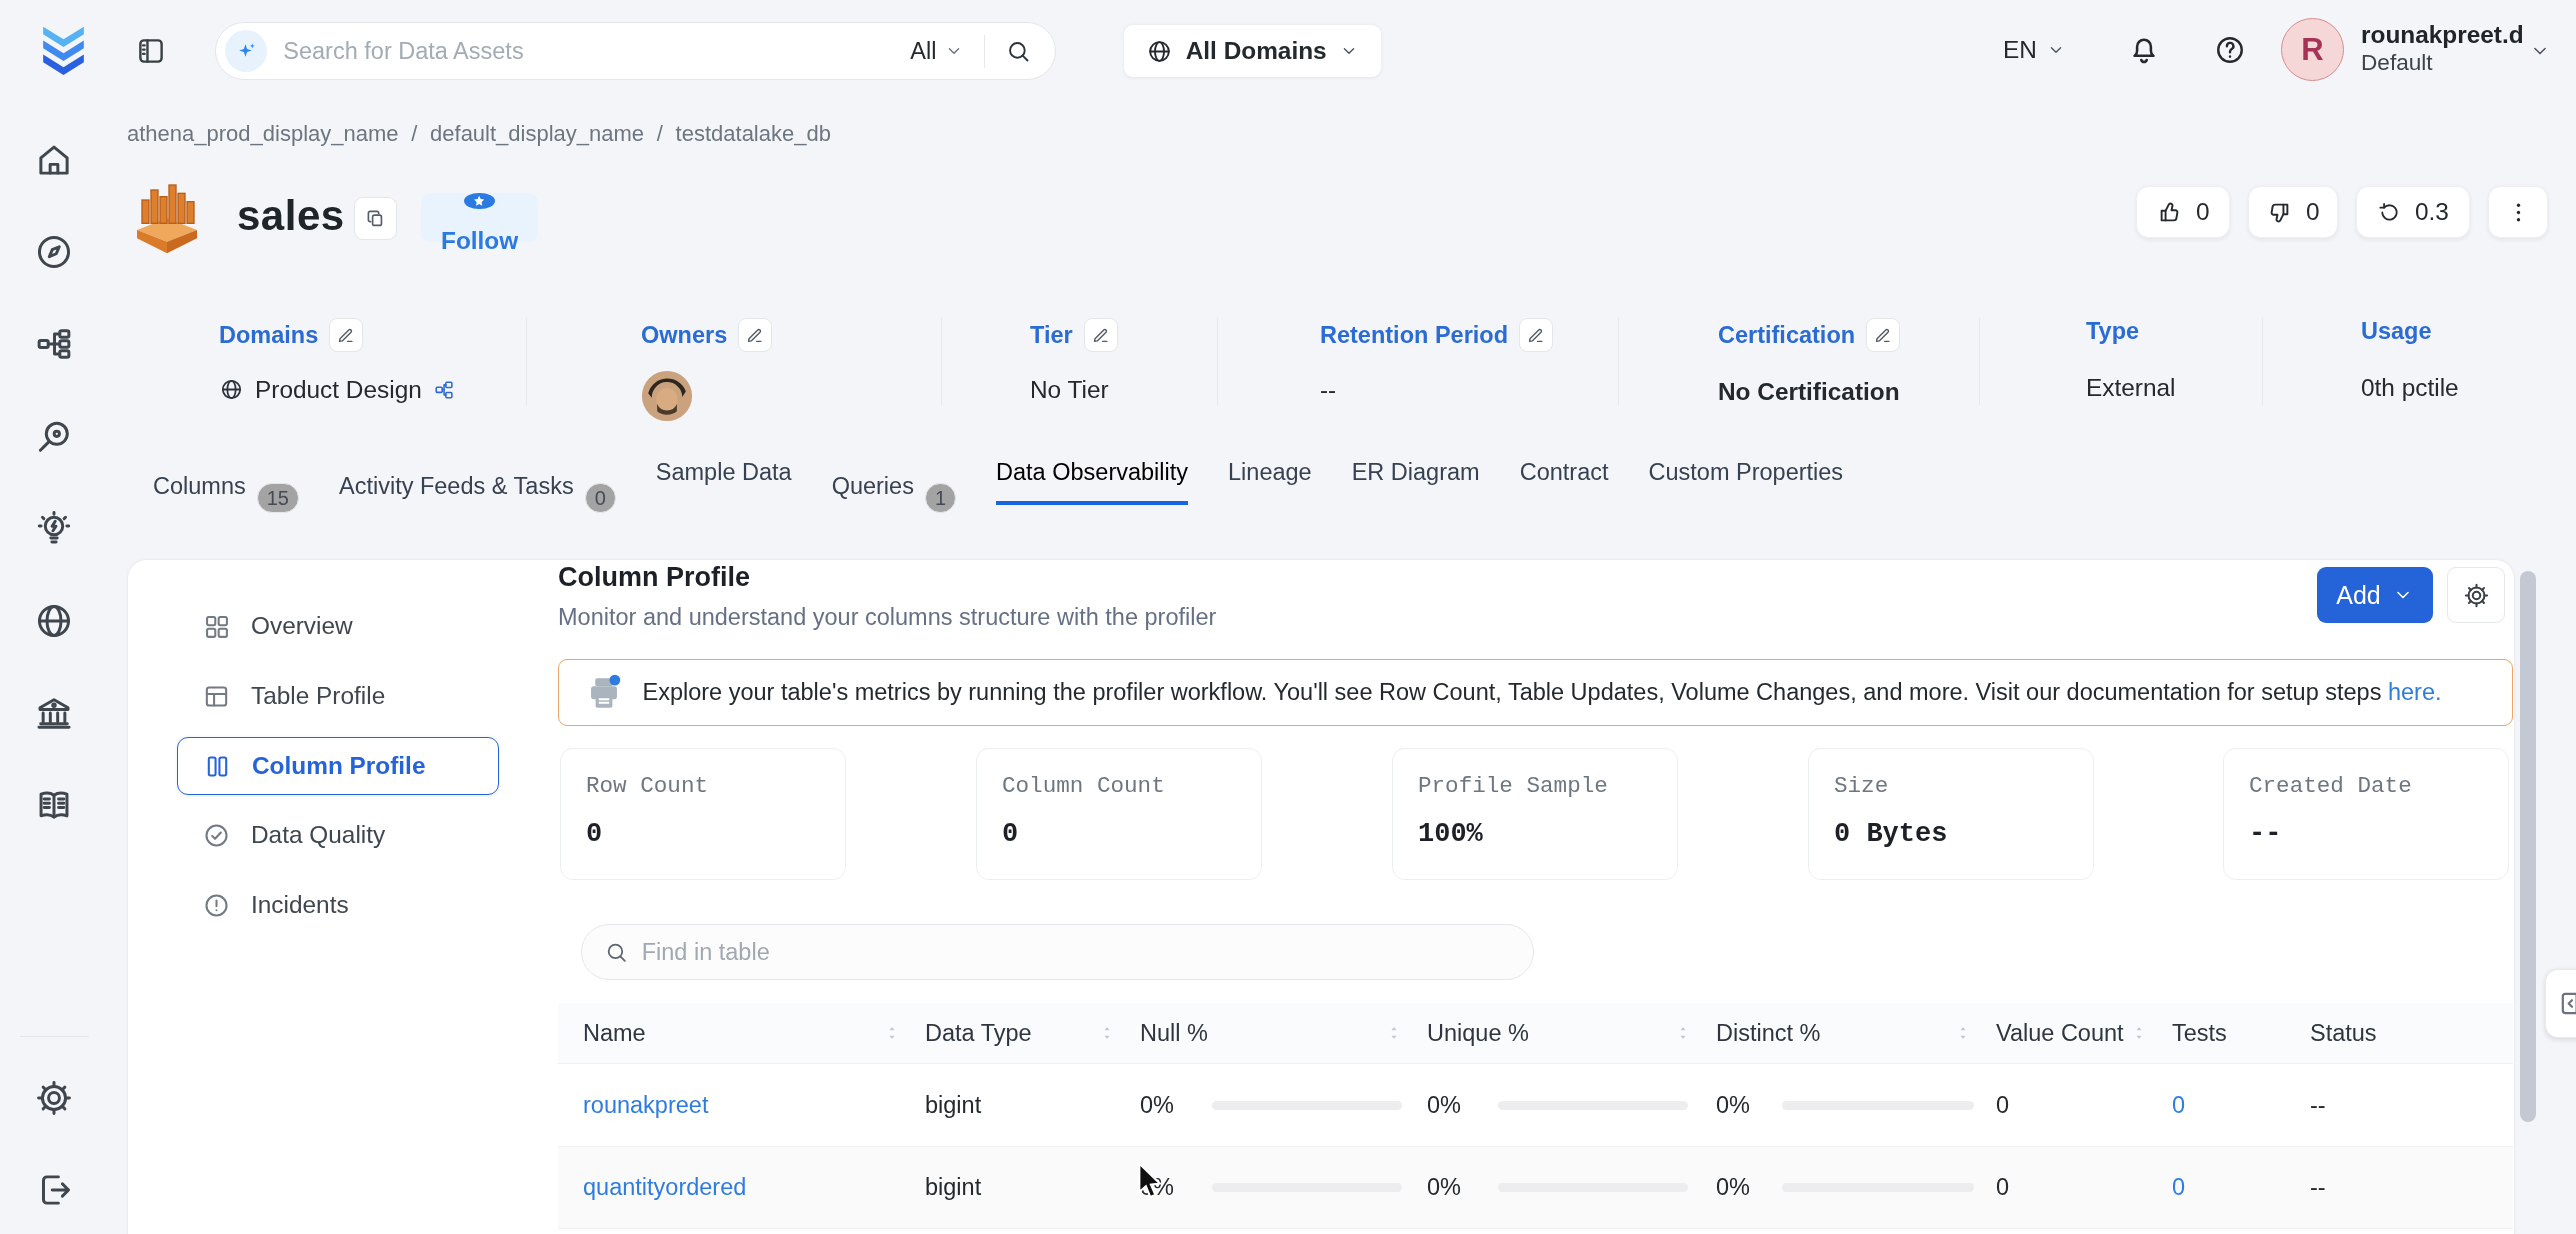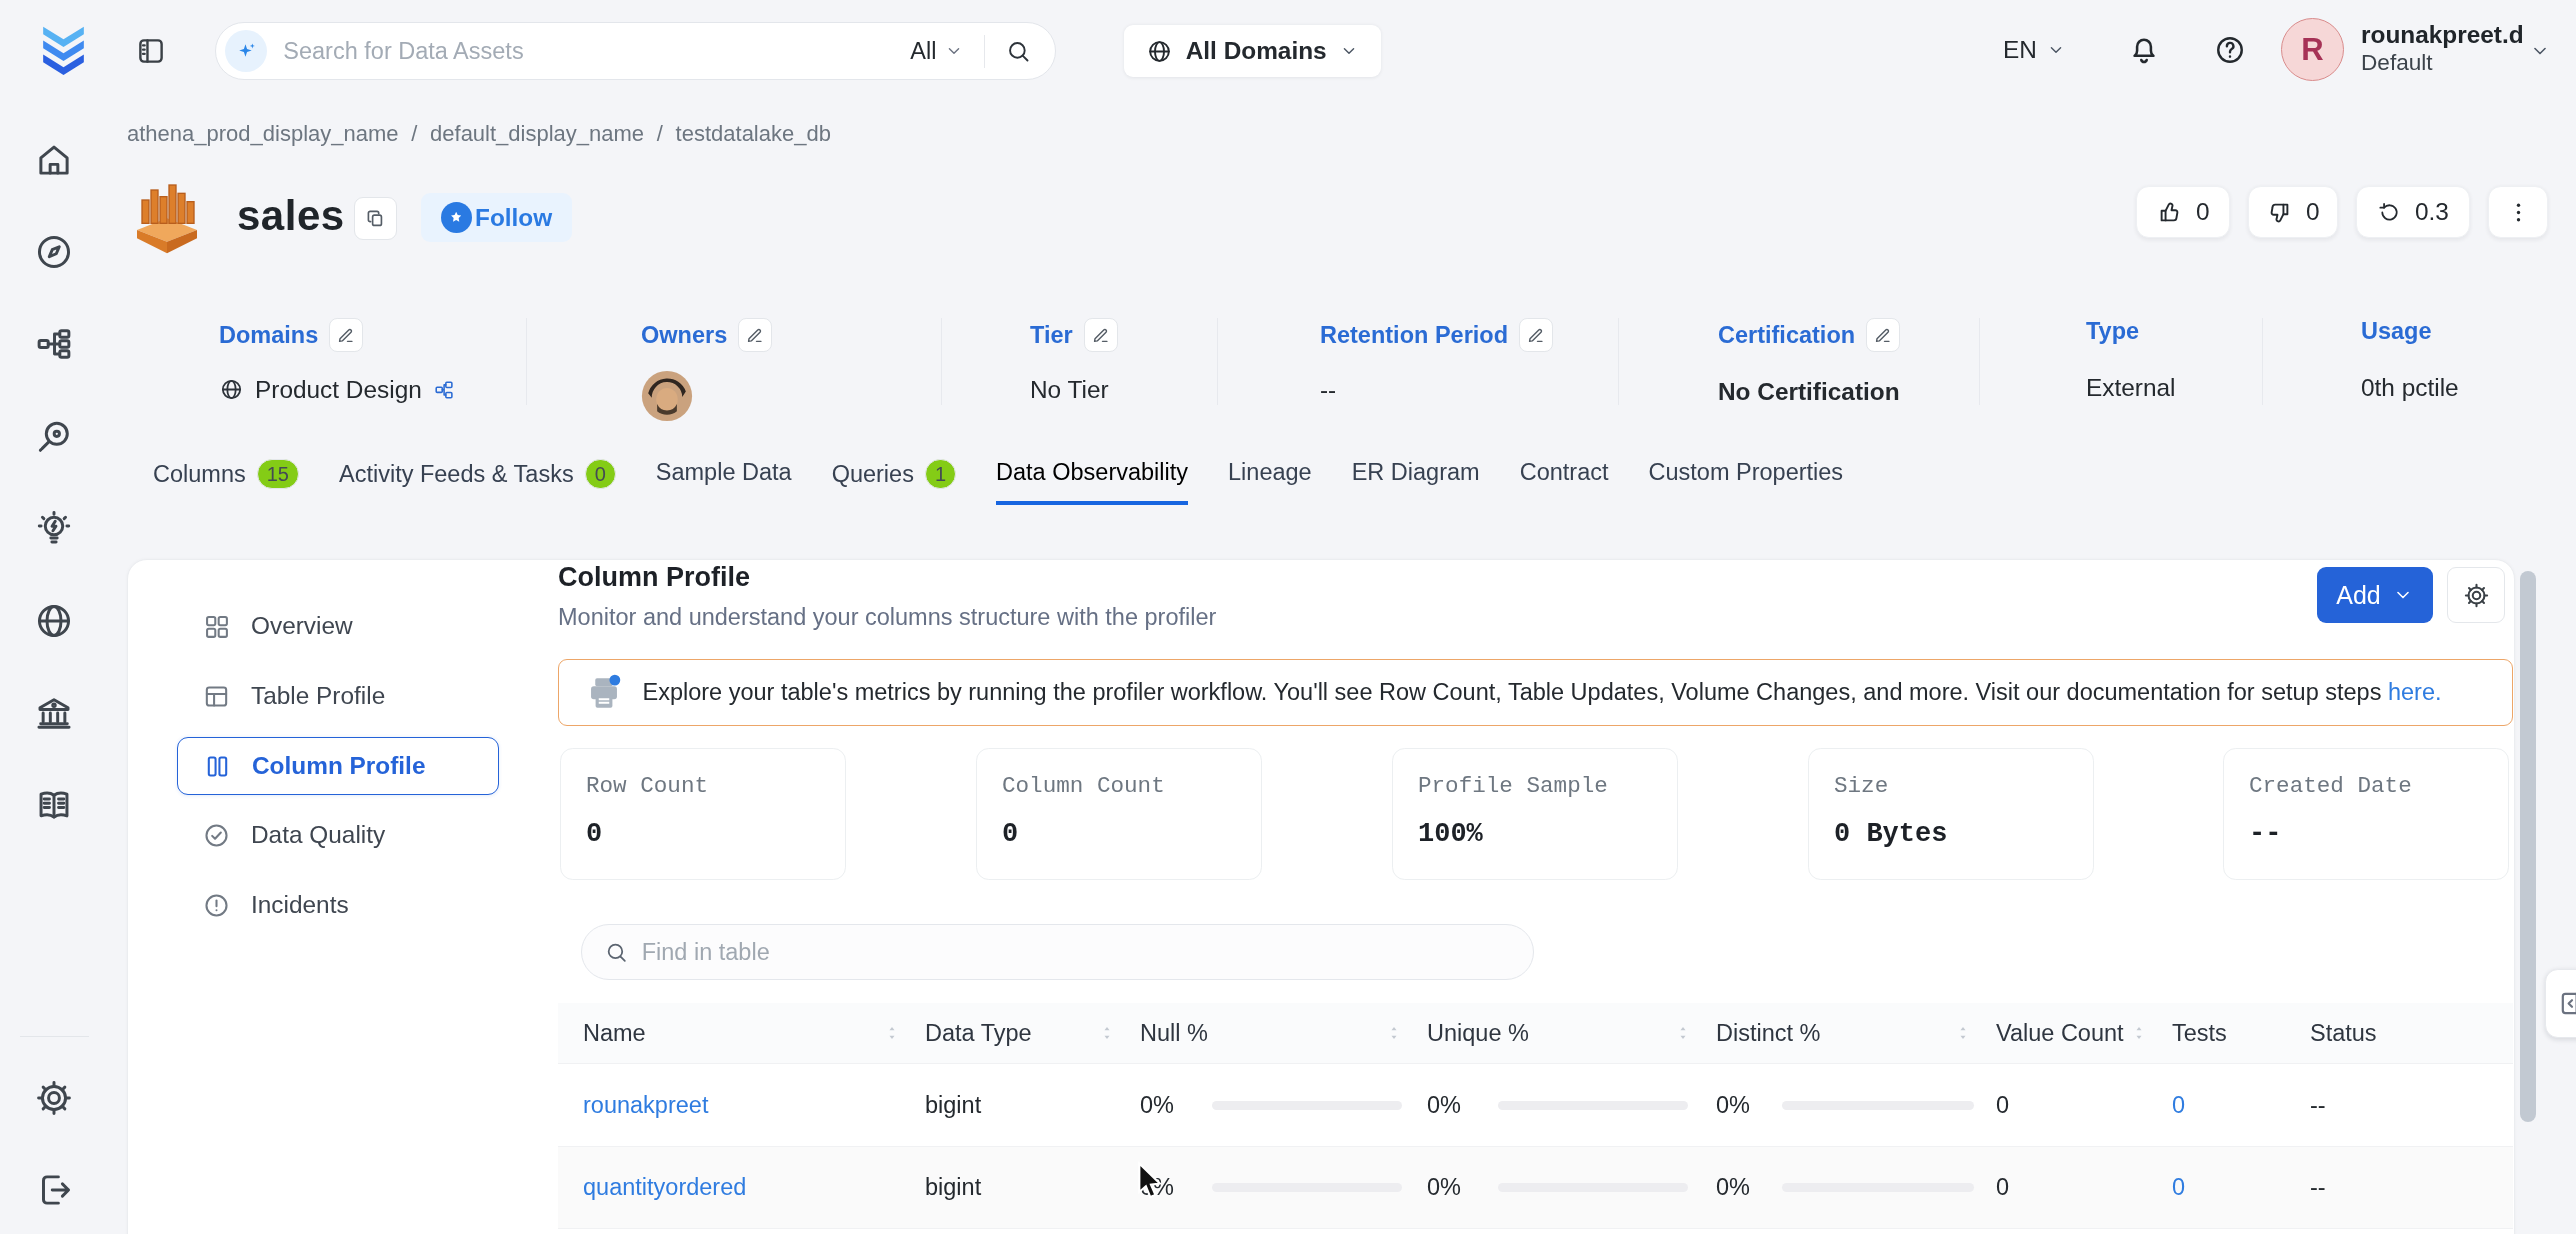--- a/index.html
+++ b/index.html
@@ -45,41 +45,41 @@
   }
   .uname { font-size:24.4px; font-weight:700; color:#20252a; line-height:1.2; }
   .uteam { font-size:22.6px; color:#3c434b; line-height:1.25; }
 
   
   .crumb { left:127px; top:121px; font-size:22px; color:#6d7680; display:flex; gap:12.7px; }
   .title { font-size:42px; font-weight:700; color:#20252a; letter-spacing:0.5px; }
   .iconbtn { background:#fff; border:0.9px solid #e3e6ea; border-radius:9px; display:flex; align-items:center; justify-content:center; cursor:pointer; color:#4a5script158; }
   .follow {
     height:49px; background:#e9f3fe; border-radius:9px; display:flex; align-items:center;
-    gap:3px; padding:0 20px; cursor:pointer;
+    gap:18px; padding:0 20px; cursor:pointer;flex-direction:column;
   }
   .follow-star { width:31px; height:31px; border-radius:50%; background:#2a7ae2; color:#fff; display:flex; align-items:center; justify-content:center; }
   .follow-label { color:#2a7ae2; font-size:24.4px; font-weight:600; }
   .wbtn {
     position:absolute; top:186px; height:52px; background:#fff; border:0.9px solid #eef0f3; border-radius:12.7px;
     box-shadow:0 1.8px 4.5px rgba(22,30,42,.07); display:flex; align-items:center; justify-content:center; gap:12.7px;
     font-size:24.4px; color:#24292e; cursor:pointer;
   }
 
   
   .meta-label { font-size:23.5px; font-weight:600; color:#2a6bd4; display:flex; align-items:center; gap:11px; }
   .edit-btn { width:34px; height:34px; border:0.9px solid #e3e6ea; border-radius:8.1px; background:#fff; color:#555d66; display:flex; align-items:center; justify-content:center; cursor:pointer; }
   .meta-value { font-size:24.4px; color:#24292e; display:flex; align-items:center; gap:11px; }
   .meta-div { position:absolute; top:318px; width:0.9px; height:87px; background:#e7e9ee; }
 
   
   .tabs { left:153px; top:459px; display:flex; gap:40px; align-items:flex-start; }
   .tab { font-size:23.5px; color:#374151; padding-bottom:14.5px; cursor:pointer; display:flex; align-items:center; gap:11px; }
   .tab.active { color:#000000; font-weight:400; border-bottom:4.5px solid #1765e0; }
-  .badge { background:#84cc16; border:0.9px solid #e4e7ea; border-radius:15px; padding:2.7px 9px; font-size:20px; color:#444b54; font-weight:400; }
+  .badge { background:#a3a3a3; border:0.9px solid #e4e7ea; border-radius:15px; padding:2.7px 9px; font-size:20px; color:#444b54; font-weight:400;margin-top:24px; }
 
   
   .card { left:127px; top:559px; width:2388px; height:813px; background:#fff; border:0.9px solid #ebedf0; border-radius:20px; box-shadow:0 0.9px 3.6px rgba(25,32,45,.04); }
   .menu-item { position:absolute; left:177px; width:322px; height:58px; display:flex; align-items:center; cursor:pointer; color:#3f4650; }
   .menu-item .mi-ic { margin-left:25px; color:#727a84; }
   .menu-item .mi-label { margin-left:20px; font-size:24.4px; }
   .menu-item.active { border:1.8px solid #2563d8; border-radius:11px; background:#fff; box-shadow:0 0.9px 3.6px rgba(37,99,216,.12); }
   .menu-item.active .mi-ic { color:#2563d8; }
   .menu-item.active .mi-label { color:#2563d8; font-weight:700; }
 

